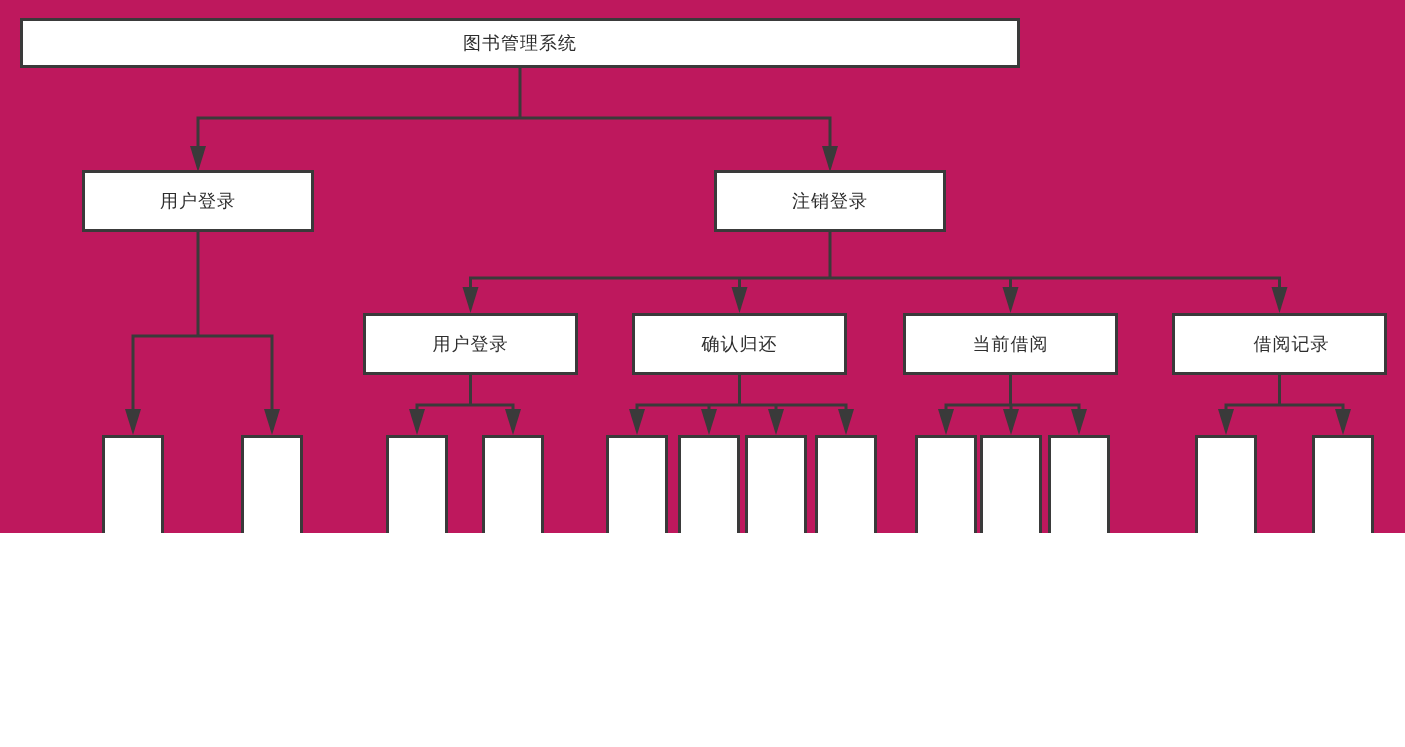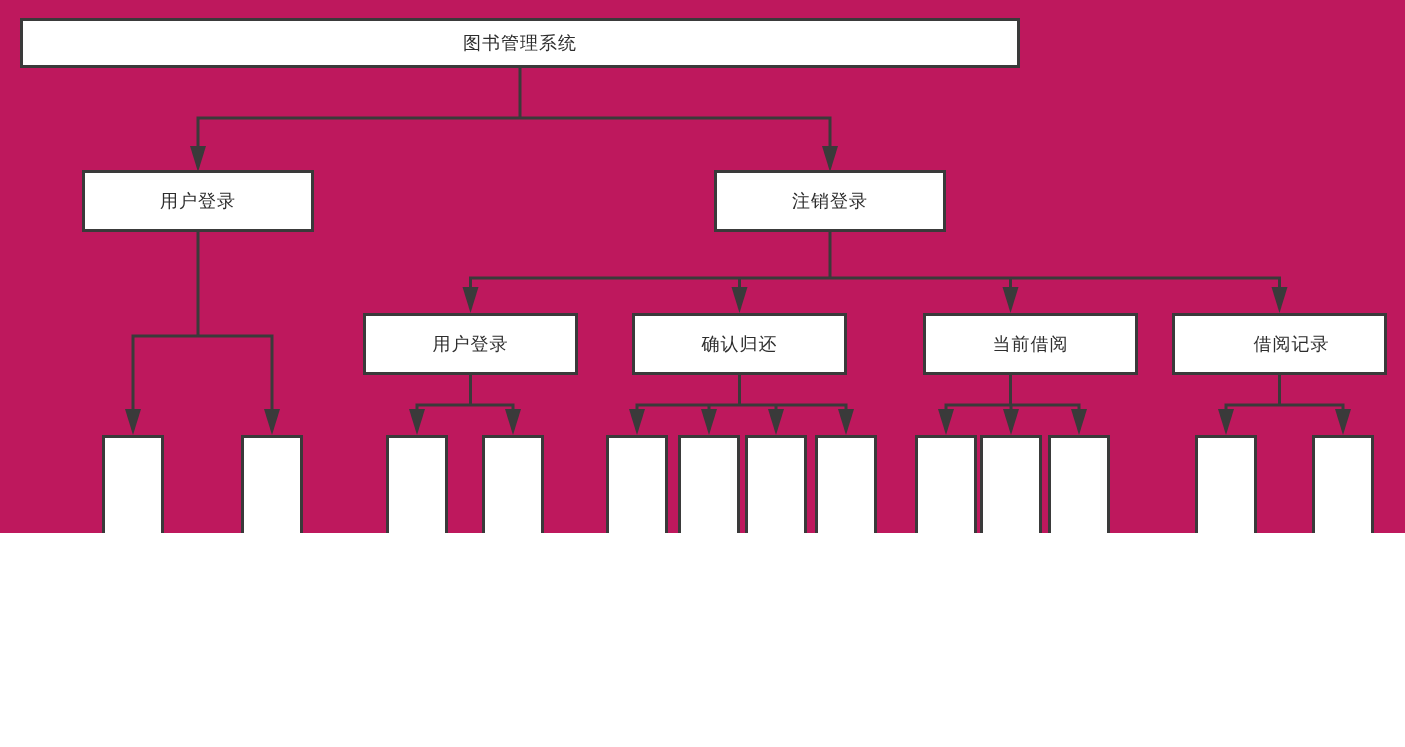--- a/index.html
+++ b/index.html
@@ -92,21 +92,21 @@
   <div class="box hbox" style="left:714px;top:170px;width:232px;height:62px;">
     <span>注销登录</span>
   </div>
 
   <div class="box hbox" style="left:363px;top:313px;width:215px;height:62px;">
     <span>用户登录</span>
   </div>
   <div class="box hbox" style="left:632px;top:313px;width:215px;height:62px;">
     <span>确认归还</span>
   </div>
-  <div class="box hbox" style="left:903px;top:313px;width:215px;height:62px;margin-left:20px;">
+  <div class="box hbox" style="left:903px;top:313px;width:215px;height:62px;">
     <span>当前借阅</span>
   </div>
   <div class="box hbox" style="left:1172px;top:313px;width:215px;height:62px;padding-left:24px;">
     <span>借阅记录</span>
   </div>
 
   <div class="box vbox" style="left:102px;top:435px;width:62px;height:302px;">
     <span>用户登录</span>
   </div>
   <div class="box vbox" style="left:241px;top:435px;width:62px;height:302px;">

